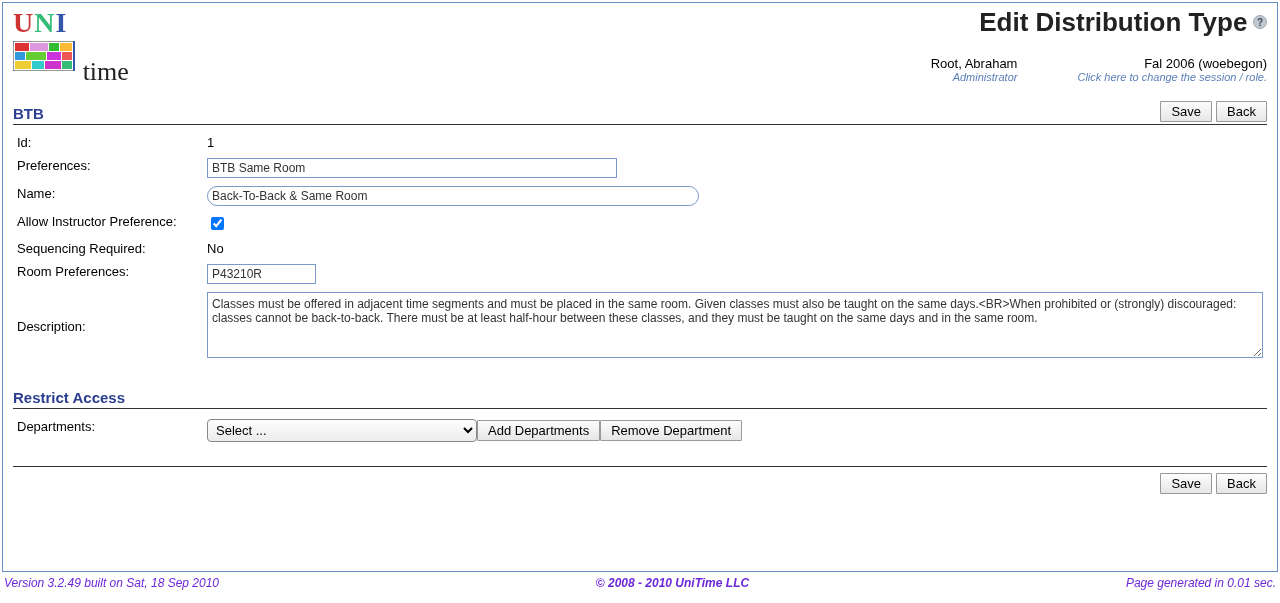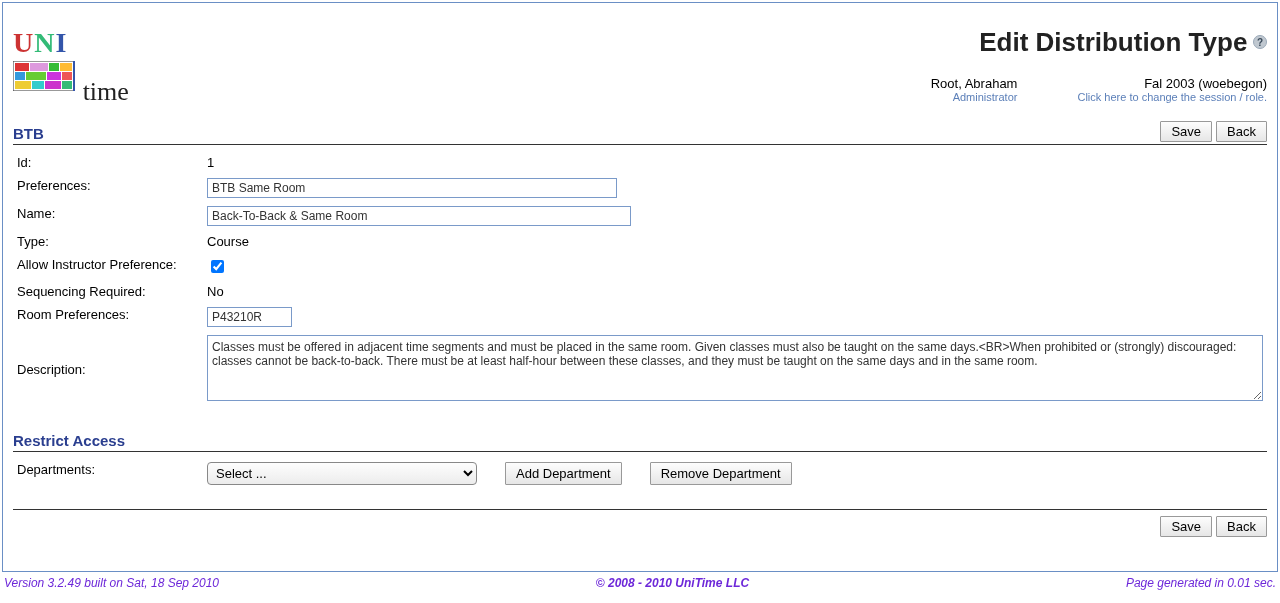--- a/index.html
+++ b/index.html
@@ -6,21 +6,21 @@
   body {
     margin: 0;
     font-family: Arial, Helvetica, sans-serif;
     font-size: 13px;
     color: #000;
     background: #fff;
   }
   .page {
     border: 1px solid #6a8fc5;
     margin: 2px;
-    padding: 24px 10px;
+    padding: 4px 10px;
     min-height: 570px;
     position: relative;
   }
   .header {
     display: flex;
     justify-content: space-between;
     align-items: flex-start;
   }
   .logo-area {
     display: flex;
@@ -77,20 +77,21 @@
   .user-line {
     margin-top: 18px;
     display: flex;
     justify-content: flex-end;
     gap: 60px;
     font-size: 13px;
   }
   .user-block { text-align: right; }
   .sub-link {
     color: #5b7fb8;
+    font-style: italic;
     font-size: 11px;
   }
   .section-bar {
     display: flex;
     justify-content: space-between;
     align-items: flex-end;
     border-bottom: 1px solid #333;
     margin-top: 18px;
     padding-bottom: 2px;
   }
@@ -143,21 +144,22 @@
     font-family: Arial, sans-serif;
     font-size: 13px;
     padding: 2px 4px;
     width: 270px;
     border: 1px solid #888;
     border-radius: 4px;
     background: linear-gradient(#fdfdfd, #ececec);
   }
   .dept-row {
     display: flex;
-    gap: 28px;
+    gap: 0;
+    align-items: center;
   }
   .footer-bar {
     border-top: 1px solid #333;
     margin-top: 20px;
     padding-top: 6px;
     display: flex;
     justify-content: flex-end;
   }
   .bottom-line {
     display: flex;
@@ -203,21 +205,21 @@
     </div>
     <div class="header-right">
       <span class="page-title">Edit Distribution Type</span>
       <span class="help-icon">?</span>
       <div class="user-line">
         <div class="user-block">
           <div>Root, Abraham</div>
           <div class="sub-link">Administrator</div>
         </div>
         <div class="user-block">
-          <div>Fal 2003 (woebegon)</div>
+          <div>Fal 2006 (woebegon)</div>
           <div class="sub-link">Click here to change the session / role.</div>
         </div>
       </div>
     </div>
   </div>
 
   <div class="section-bar">
     <div class="section-title">BTB</div>
     <div class="btn-group">
       <button class="btn">Save</button>
@@ -230,37 +232,33 @@
         <tr>
       <td class="label">Id:</td>
       <td>1</td>
     </tr>
     <tr>
       <td class="label">Preferences:</td>
       <td><input type="text" class="text-input" style="width: 410px;" value="BTB Same Room"></td>
     </tr>
     <tr>
       <td class="label">Name:</td>
-      <td><input type="text" class="text-input" style="width: 424px;" value="Back-To-Back &amp; Same Room"></td>
-    </tr>
-    <tr>
-      <td class="label">Type:</td>
-      <td>Course</td>
+      <td><input type="text" class="text-input" style="width: 492px; border-radius: 10px;" value="Back-To-Back &amp; Same Room"></td>
     </tr>
     <tr>
       <td class="label">Allow Instructor Preference:</td>
       <td><input type="checkbox" id="aip" checked="" style=""></td>
     </tr>
     <tr>
       <td class="label">Sequencing Required:</td>
       <td>No</td>
     </tr>
     <tr>
       <td class="label">Room Preferences:</td>
-      <td><input type="text" class="text-input" style="width: 85px;" value="P43210R"></td>
+      <td><input type="text" class="text-input" style="width: 109px;" value="P43210R"></td>
     </tr>
     <tr>
       <td class="label" style="vertical-align:middle">Description:</td>
       <td><textarea class="text-area" rows="4" id="desc" style="">Classes must be offered in adjacent time segments and must be placed in the same room. Given classes must also be taught on the same days.&lt;BR&gt;When prohibited or (strongly) discouraged: classes cannot be back-to-back. There must be at least half-hour between these classes, and they must be taught on the same days and in the same room.</textarea></td>
     </tr>
   </tbody>
     </table>
 
   <div class="section-bar" style="margin-top:24px">
     <div class="section-title">Restrict Access</div>
@@ -269,21 +267,21 @@
 
   <table class="form-table">
     <tbody>
         <tr>
       <td class="label">Departments:</td>
       <td>
         <div class="dept-row">
           <select class="dropdown">
             <option id="sel-opt">Select ...</option>
           </select>
-          <button class="btn">Add Department</button>
+          <button class="btn">Add Departments</button>
           <button class="btn">Remove Department</button>
         </div>
       </td>
     </tr>
   </tbody>
     </table>
 
   <div class="footer-bar">
     <div class="btn-group">
       <button class="btn">Save</button>

